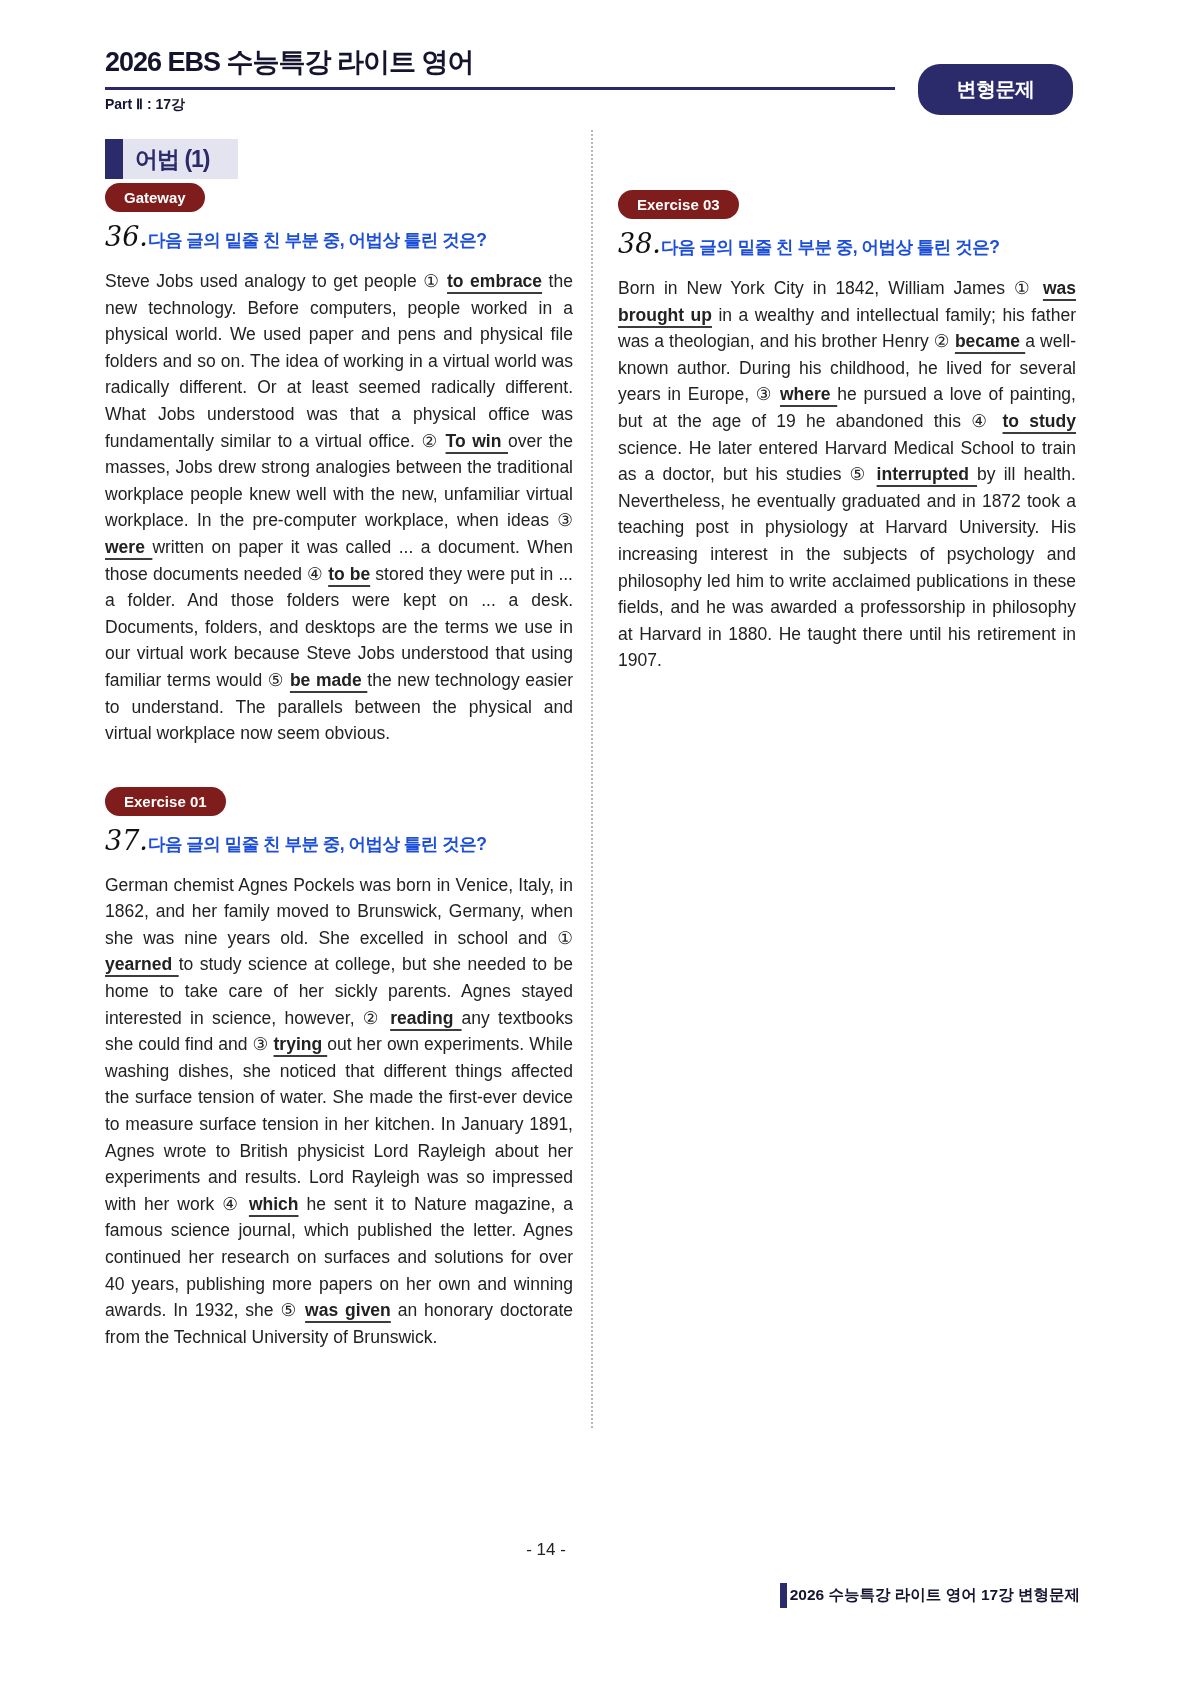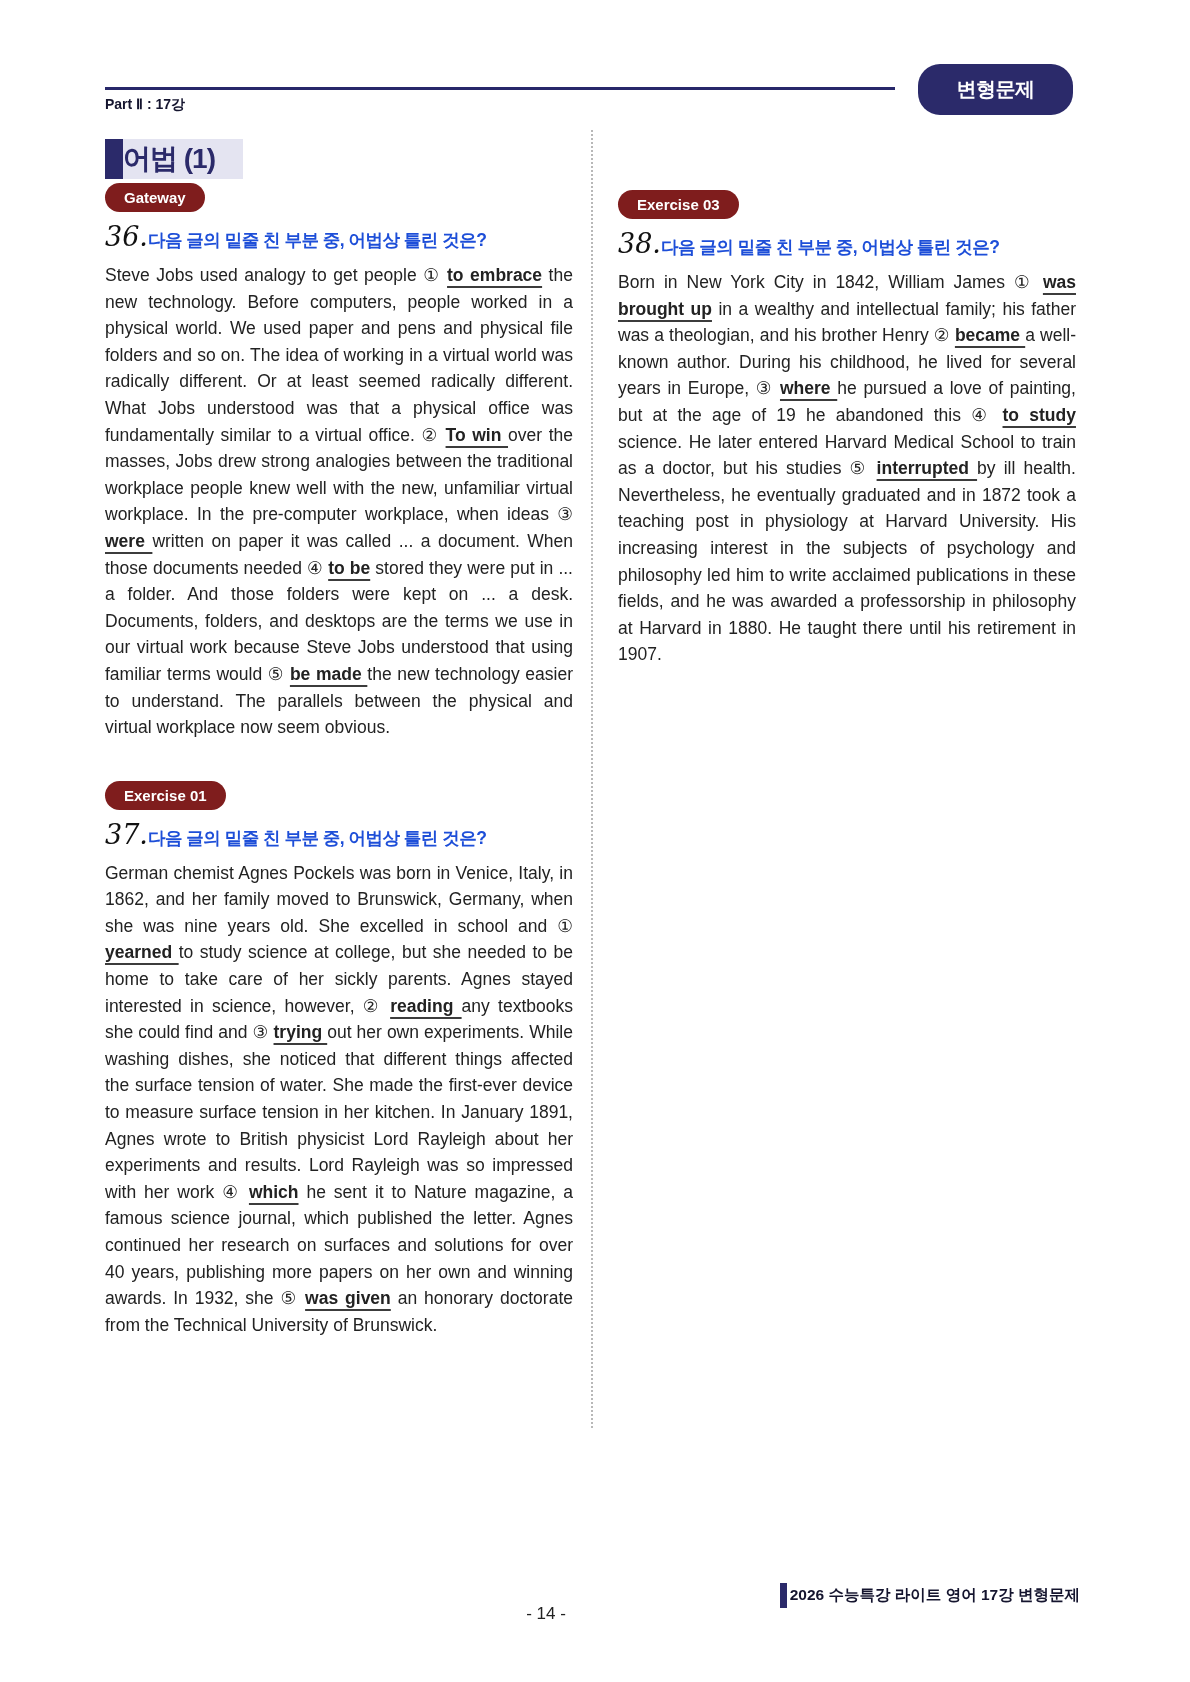--- a/index.html
+++ b/index.html
@@ -32,22 +32,22 @@
     background:#2b2a6a; color:#ffffff; border-radius:22px;
     display:flex; align-items:center; justify-content:center;
     font-size:20px; font-weight:800; letter-spacing:-0.5px;
   }
 
   
   .section-title { position:absolute; left:105px; top:139px; display:flex; height:40px; }
   .section-bar { width:18px; background:#2b2a6a; }
   .section-box {
     background:#e4e4f1; color:#2b2a6a;
-    font-size:28px; font-weight:800; letter-spacing:-1px;
-    padding:0 28px 0 0; display:flex; align-items:center; white-space:nowrap;
+    font-size:23px; font-weight:800; letter-spacing:-1px;
+    padding:0 28px 0 12px; display:flex; align-items:center; white-space:nowrap;
   }
 
   
   .col-left  { position:absolute; left:105px; top:183px; width:468px; }
   .col-right { position:absolute; left:618px; top:190px; width:458px; }
   .divider {
     position:absolute; left:591px; top:130px; height:1298px; width:0;
     border-left:2px dotted #b8b8b8;
   }
 
@@ -61,51 +61,52 @@
   .q-head { margin-top:11px; display:flex; align-items:baseline; }
   .q-num {
     font-family:"DejaVu Serif", serif; font-style:italic;
     font-size:27px; color:#111111; line-height:1; flex:none;
   }
   .q-prompt {
     font-size:17.5px; font-weight:700; color:#1d4ed8; letter-spacing:-0.5px;
     white-space:nowrap;
   }
   .passage {
-    margin:10px 0 0 0;
+    margin:16px 0 0 0;
     font-size:17.5px; line-height:26.6px; color:#222222;
     text-align:justify;
   }
   .passage .u {
     font-weight:700;
     text-decoration:underline;
     text-decoration-thickness:2px;
     text-underline-offset:4.5px;
     text-decoration-color:#3c3c3c;
   }
   .passage .circ { font-weight:400; }
   .gap-before { margin-top:40px; }
 
   
   .page-num {
-    position:absolute; top:1604px; left:0; width:1092px; text-align:center;
+    position:absolute; top:1540px; left:0; width:1092px; text-align:center;
     font-size:17px; color:#222222;
   }
   .footer-right {
     position:absolute; top:1583px; right:110px;
     display:flex; align-items:center; gap:3px;
     font-size:15.5px; font-weight:700; color:#14142e; white-space:nowrap;
   }
   .footer-bar { width:7px; height:25px; background:#2b2a6a; flex:none; }
 </style>
 </head>
 <body>
 
 <div class="page">
 
+  <div class="doc-title">2026 EBS 수능특강 라이트 영어</div>
   <div class="header-rule"></div>
   <div class="part-label">Part Ⅱ : 17강</div>
   <div class="variant-badge">변형문제</div>
 
   <div class="section-title">
     <span class="section-bar"></span>
     <span class="section-box">어법 (1)</span>
   </div>
 
   <div class="divider"></div>

